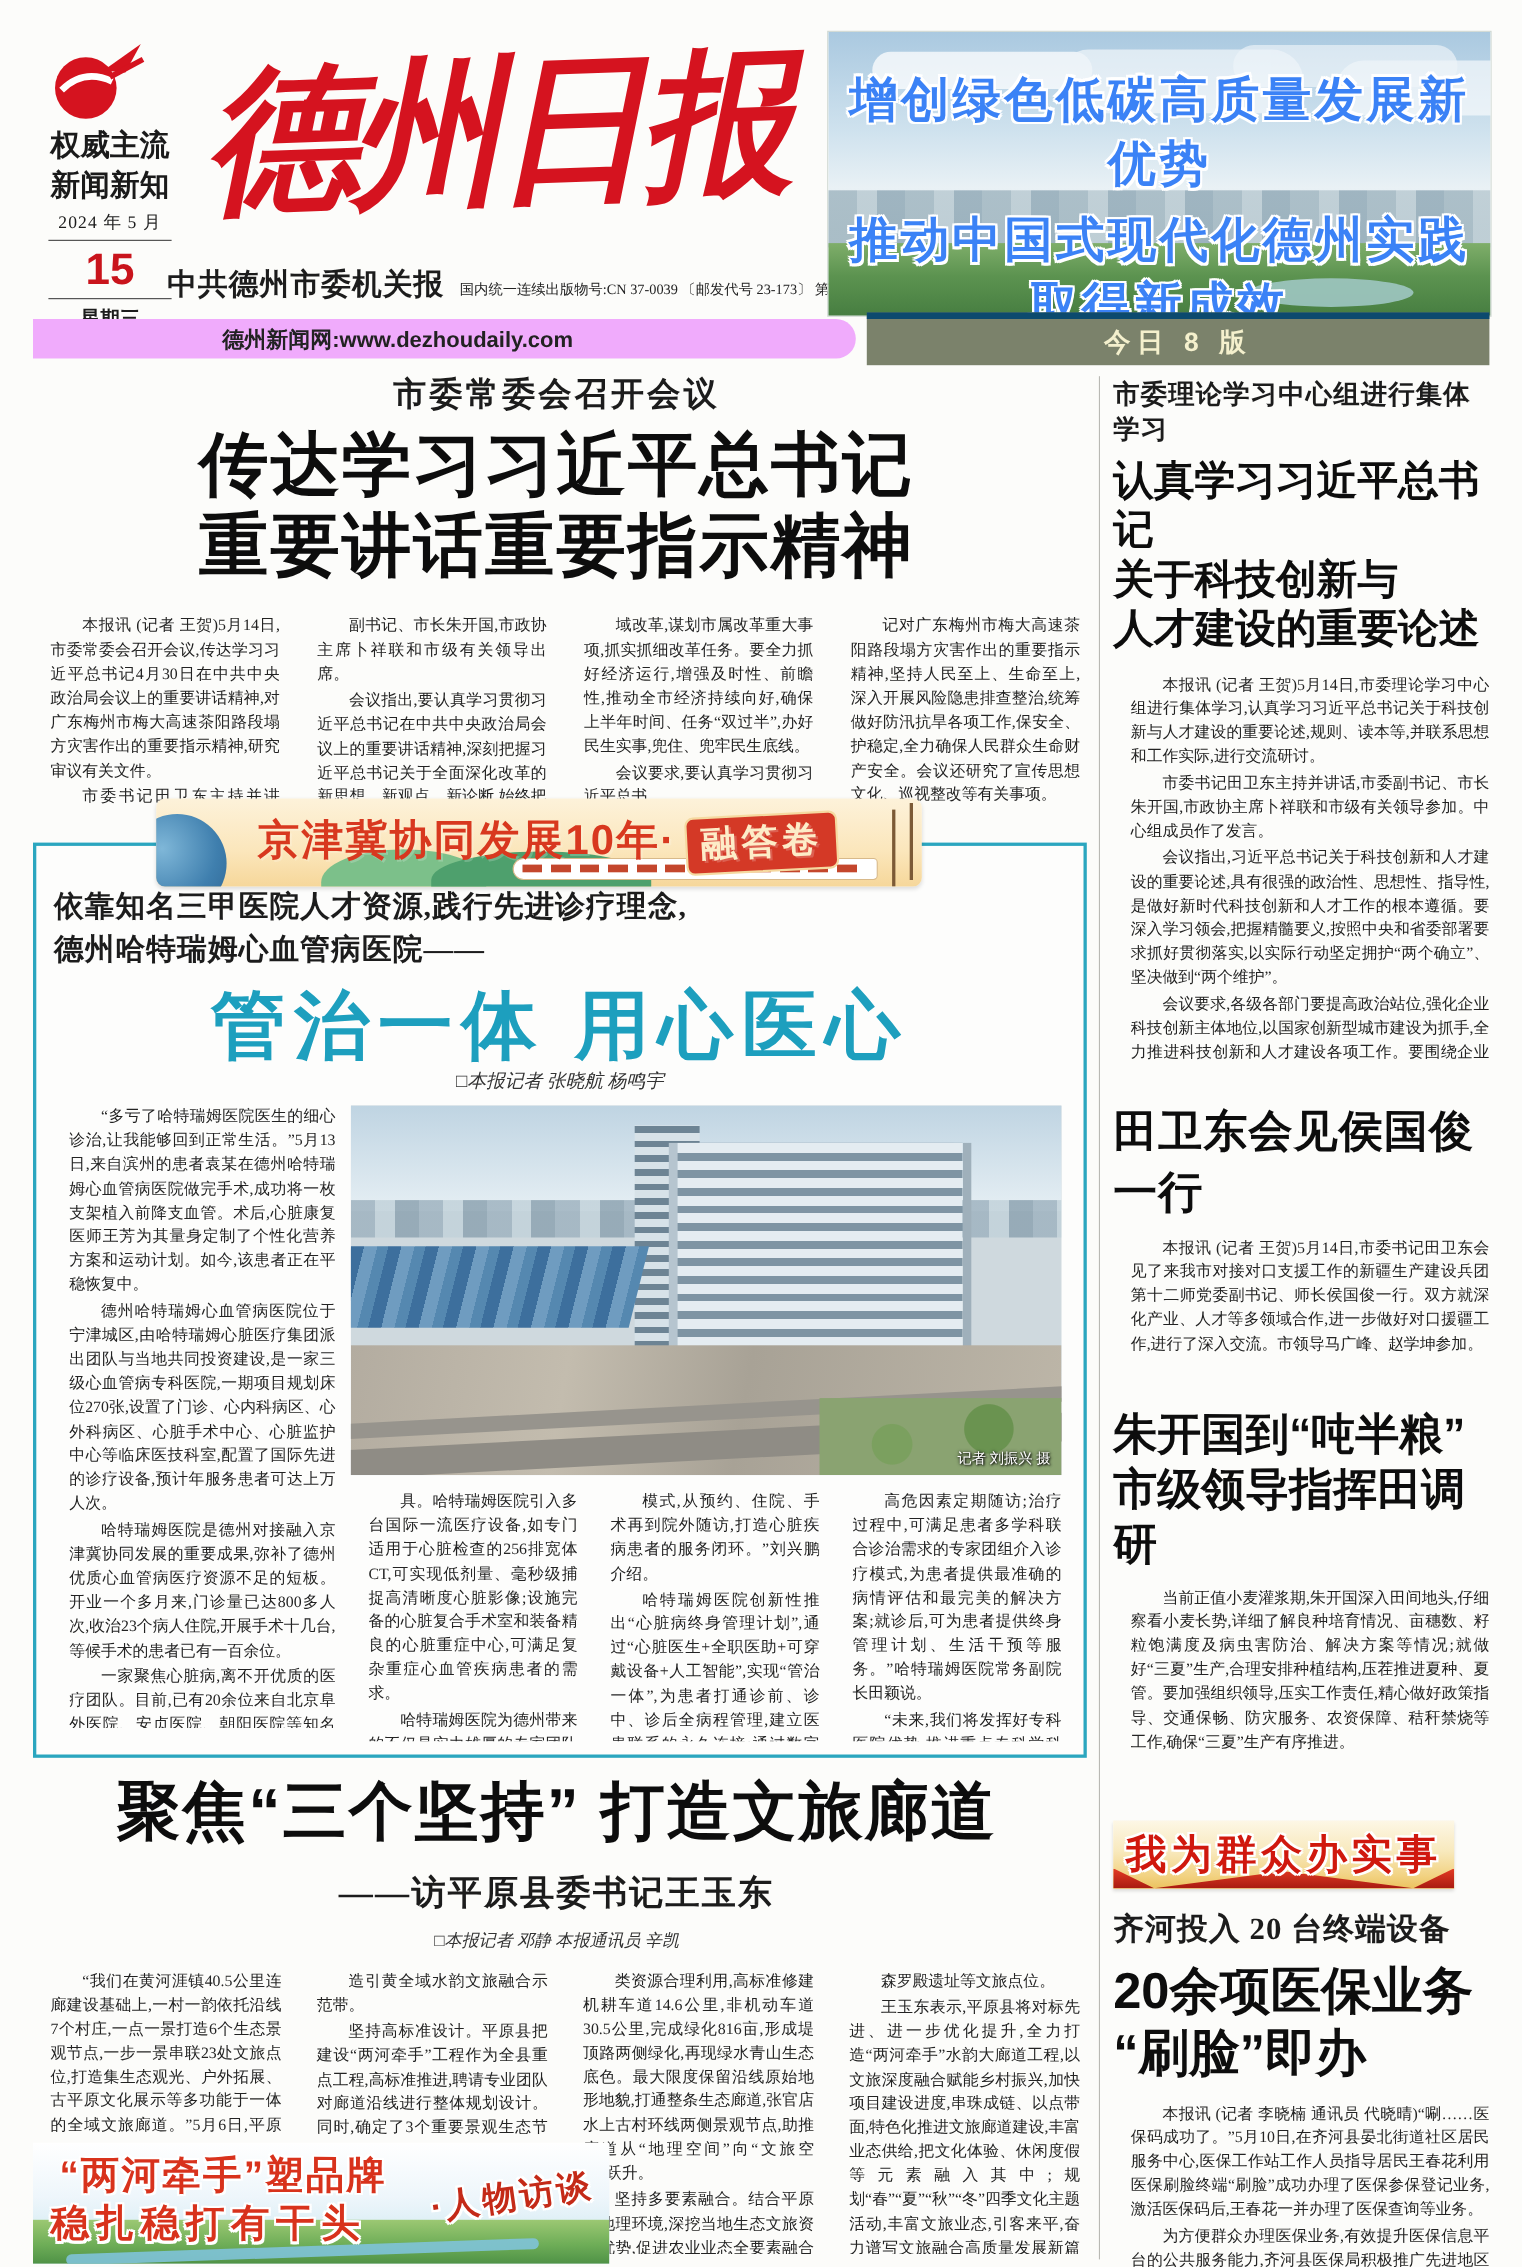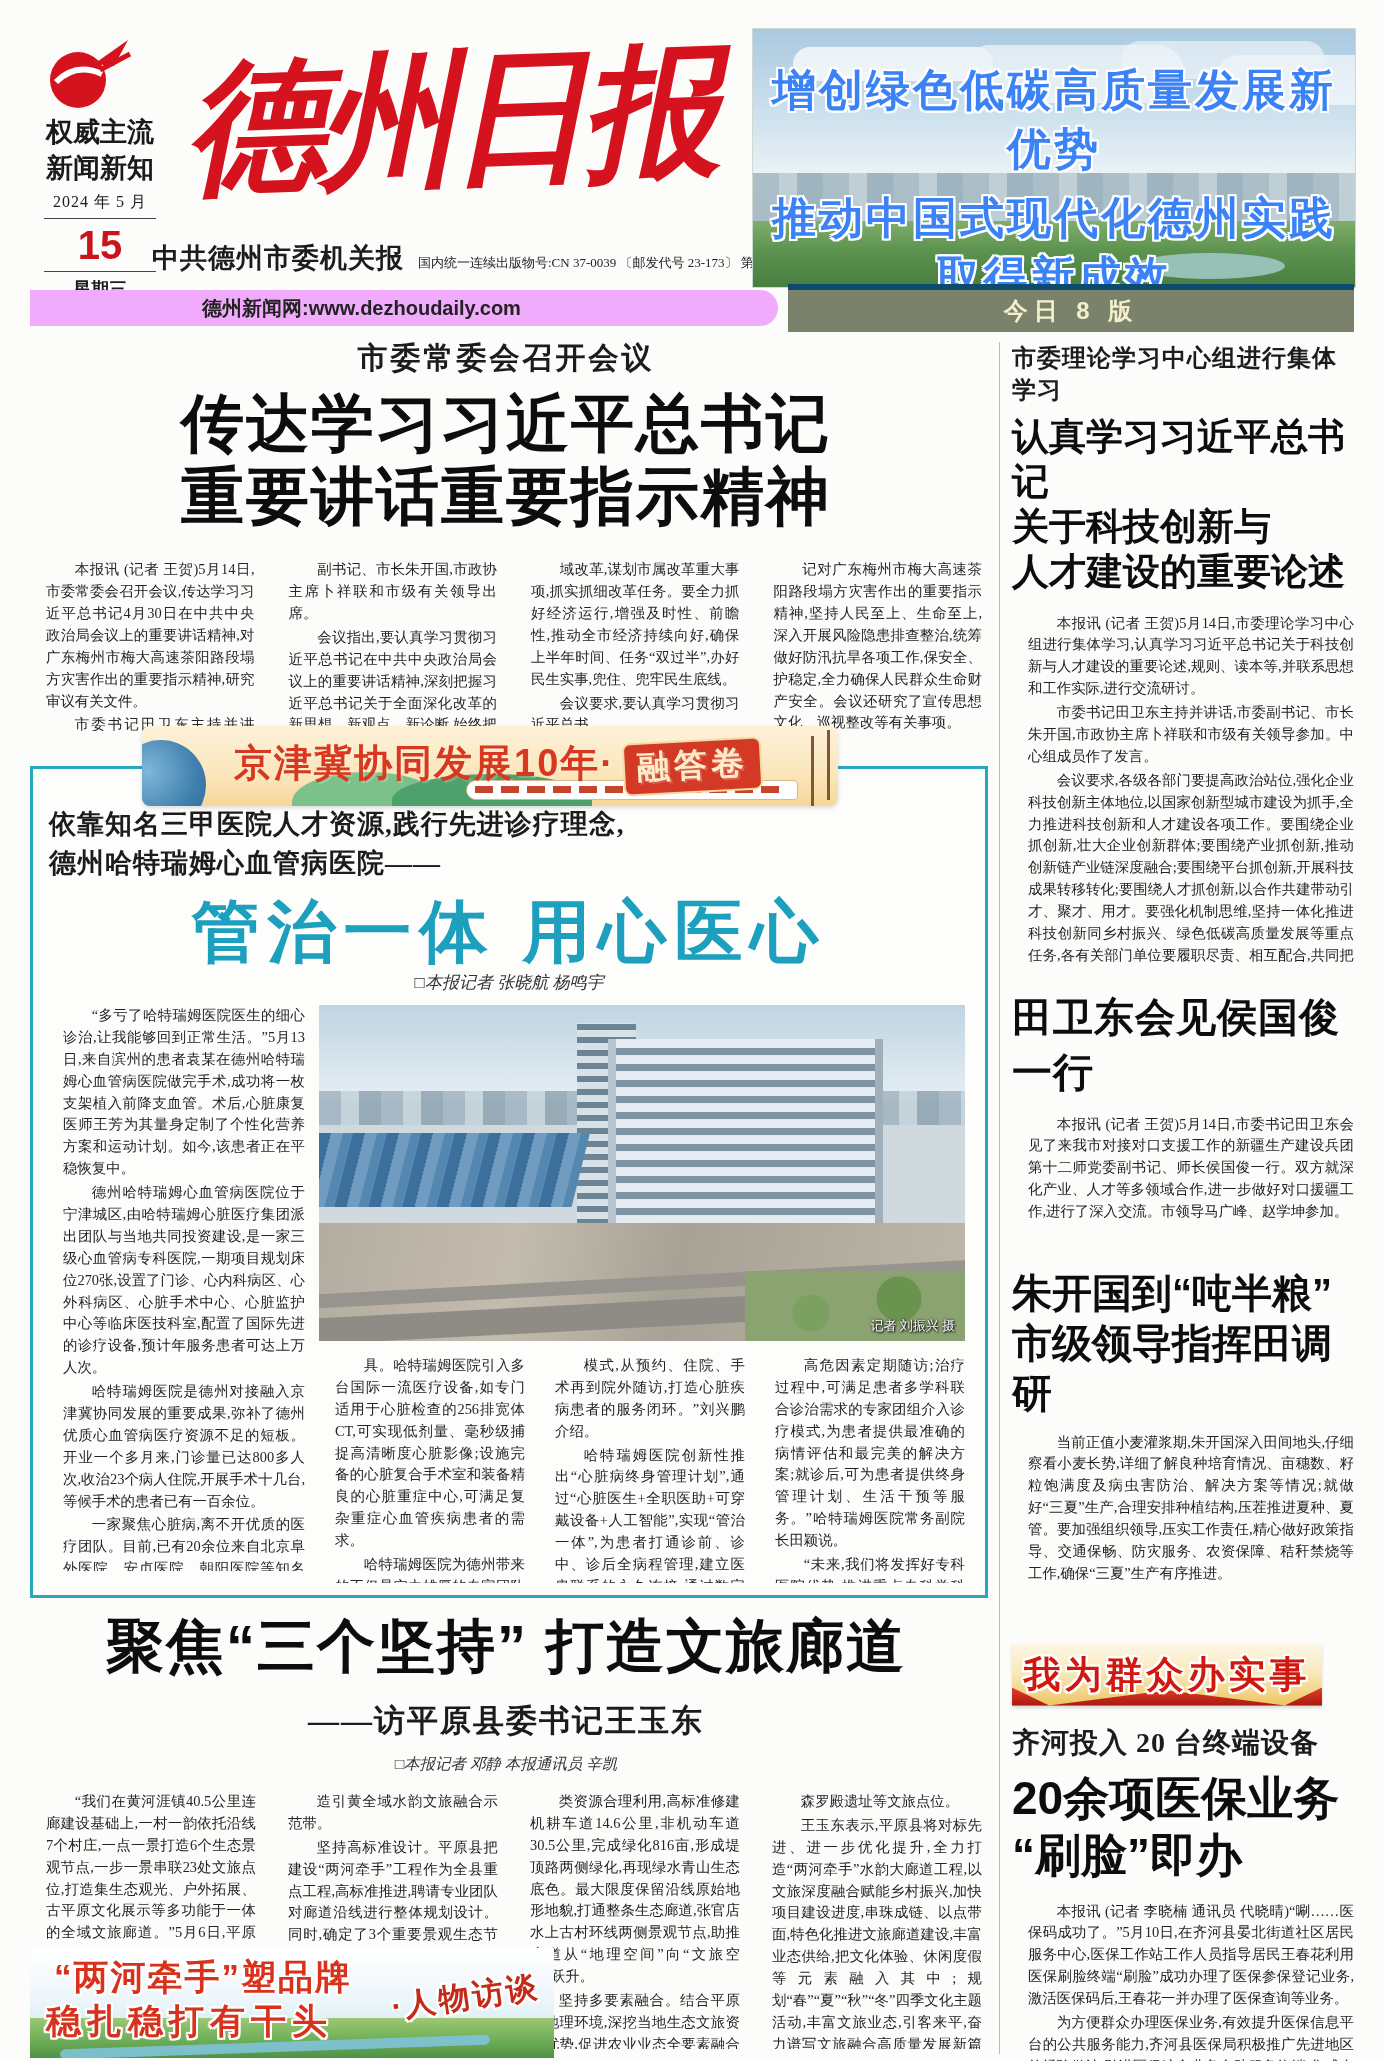--- a/index.html
+++ b/index.html
@@ -112,21 +112,21 @@
   .promo-river{position:absolute;left:30px;bottom:6px;width:430px;height:10px;border-radius:6px;background:#7fc3d8;transform:rotate(-2deg);opacity:.9;}
   .promo-l1{position:absolute;left:24px;top:6px;font-size:35px;font-weight:900;color:#d8321c;letter-spacing:2px;font-family:"Liberation Sans","DejaVu Sans",sans-serif;}
   .promo-l2{position:absolute;left:16px;top:50px;font-size:35px;font-weight:900;color:#d8321c;letter-spacing:6px;font-family:"Liberation Sans","DejaVu Sans",sans-serif;}
   .promo-tag{position:absolute;right:14px;top:28px;font-size:31px;font-weight:900;color:#c42a18;transform:rotate(-8deg);letter-spacing:3px;font-family:"Liberation Sans","DejaVu Sans",sans-serif;}
 
   
   .side{left:1012px;top:342px;width:342px;}
   .s-kicker{font-size:24px;font-weight:700;letter-spacing:1px;}
   .s-title1{font-size:37px;font-weight:900;line-height:1.22;white-space:pre-line;margin-top:8px;color:#0d0d0d;}
   .s-body1{margin-top:18px;height:352px;overflow:hidden;}
-  .s-title2{font-size:40px;font-weight:900;margin-top:25px;letter-spacing:1px;color:#0d0d0d;}
+  .s-title2{font-size:40px;font-weight:900;margin-top:36px;letter-spacing:1px;color:#0d0d0d;}
   .s-body2{margin-top:14px;height:128px;overflow:hidden;}
   .s-title3{font-size:40px;font-weight:900;line-height:1.25;white-space:pre-line;margin-top:26px;color:#0d0d0d;}
   .s-body3{margin-top:14px;height:186px;overflow:hidden;}
   .s-banner{position:relative;margin-top:26px;width:310px;height:62px;
             background:linear-gradient(180deg,#fdf7e6 0%,#f8e9bd 45%,#f2d384 80%,#ecc25e 100%);box-shadow:0 2px 3px #0002;}
   .s-banner-drape{position:absolute;left:0;bottom:0;width:100%;height:18px;
                   background:linear-gradient(180deg,#e23b24,#a81a10);
                   clip-path:polygon(0 0,12% 100%,50% 15%,88% 100%,100% 0,100% 100%,0 100%);}
   .s-banner-text{position:absolute;left:0;top:6px;width:100%;text-align:center;font-size:37px;font-weight:900;color:#d0180e;letter-spacing:4px;font-family:"Liberation Sans","DejaVu Sans",sans-serif;}
   .s-kicker4{font-size:28px;font-weight:700;margin-top:18px;letter-spacing:1px;}
@@ -292,20 +292,21 @@
   <div class="abs side">
 
     <div>
       <div class="s-kicker hei">市委理论学习中心组进行集体学习</div>
       <div class="s-title1 hei">认真学习习近平总书记
 关于科技创新与
 人才建设的重要论述</div>
       <div class="s-body1 body-text">
           <p>本报讯 (记者 王贺)5月14日,市委理论学习中心组进行集体学习,认真学习习近平总书记关于科技创新与人才建设的重要论述,规则、读本等,并联系思想和工作实际,进行交流研讨。</p>
           <p>市委书记田卫东主持并讲话,市委副书记、市长朱开国,市政协主席卜祥联和市级有关领导参加。中心组成员作了发言。</p>
+          <p>会议指出,习近平总书记关于科技创新和人才建设的重要论述,具有很强的政治性、思想性、指导性,是做好新时代科技创新和人才工作的根本遵循。要深入学习领会,把握精髓要义,按照中央和省委部署要求抓好贯彻落实,以实际行动坚定拥护“两个确立”、坚决做到“两个维护”。</p>
           <p>会议要求,各级各部门要提高政治站位,强化企业科技创新主体地位,以国家创新型城市建设为抓手,全力推进科技创新和人才建设各项工作。要围绕企业抓创新,壮大企业创新群体;要围绕产业抓创新,推动创新链产业链深度融合;要围绕平台抓创新,开展科技成果转移转化;要围绕人才抓创新,以合作共建带动引才、聚才、用才。要强化机制思维,坚持一体化推进科技创新同乡村振兴、绿色低碳高质量发展等重点任务,各有关部门单位要履职尽责、相互配合,共同把科技创新和人才建设工作组织好、谋划好、落实好。</p>
         </div>
     </div>
 
     <div>
       <div class="s-title2 hei">田卫东会见侯国俊一行</div>
       <div class="s-body2 body-text">
           <p>本报讯 (记者 王贺)5月14日,市委书记田卫东会见了来我市对接对口支援工作的新疆生产建设兵团第十二师党委副书记、师长侯国俊一行。双方就深化产业、人才等多领域合作,进一步做好对口援疆工作,进行了深入交流。市领导马广峰、赵学坤参加。</p>
         </div>
     </div>

